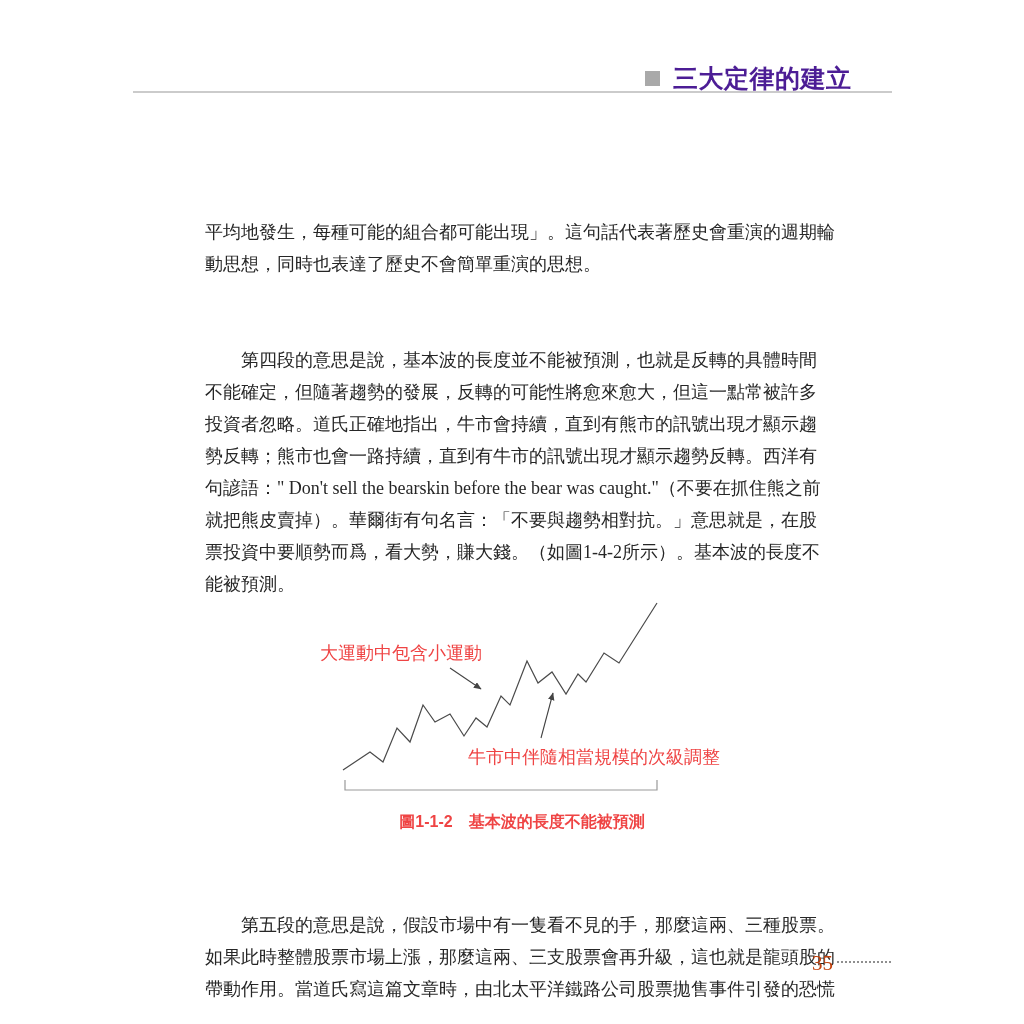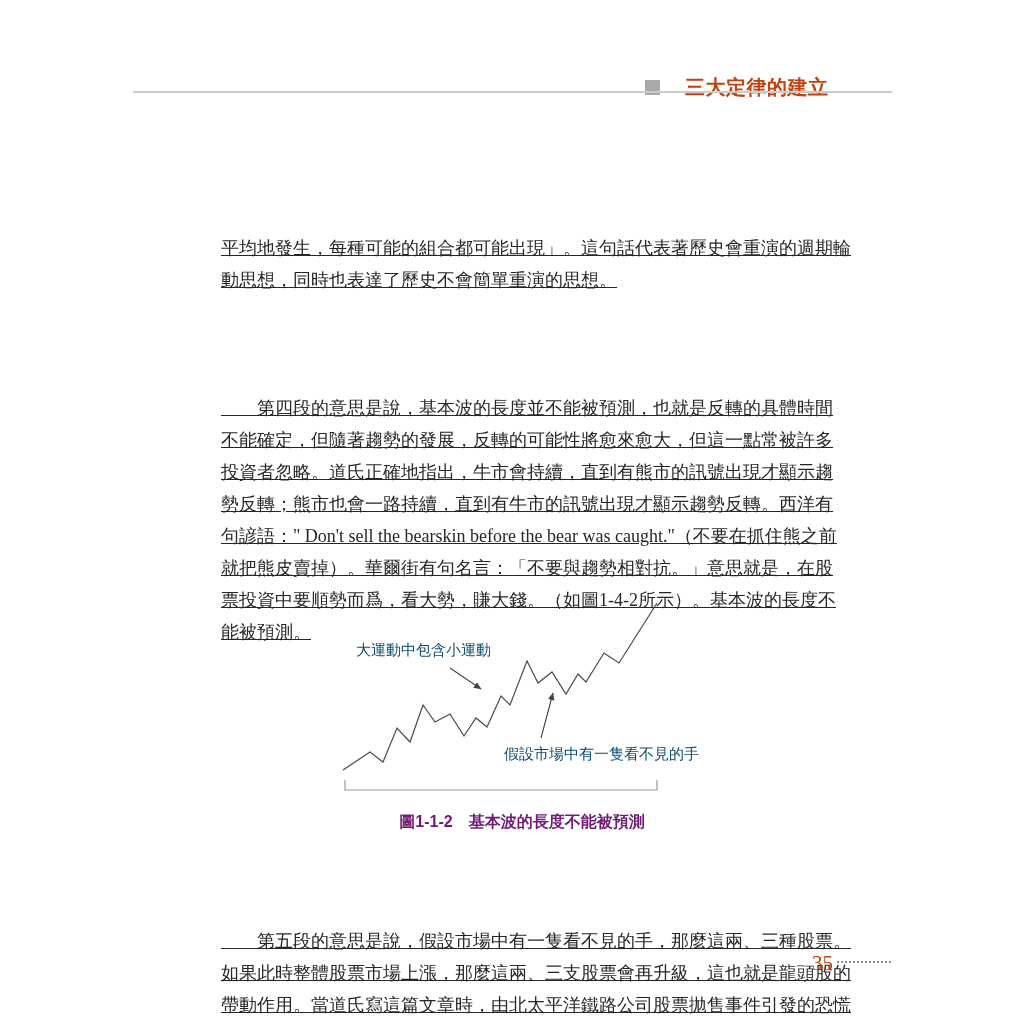--- a/index.html
+++ b/index.html
@@ -5,41 +5,41 @@
   html,body{margin:0;padding:0;}
   body{
     width:1024px;height:1024px;background:#ffffff;position:relative;overflow:hidden;
     font-family:"Liberation Serif","DejaVu Serif",serif;color:#262626;
   }
   .page{position:absolute;inset:0;}
   
   .hdr{position:absolute;left:645px;top:58px;display:flex;align-items:center;}
   .hdr .sq{width:15px;height:15px;background:#a9a9a9;margin-right:9px;flex:0 0 auto;}
   .hdr h1{
-    margin:16px;font-size:20px;font-weight:bold;color:#c2410c;letter-spacing:0.5px;
+    margin:4px;font-size:25px;font-weight:bold;color:#4c1d95;letter-spacing:0.5px;
     font-family:"Liberation Serif","DejaVu Serif",serif;white-space:pre;
   }
   .rule{position:absolute;left:133px;top:91px;width:759px;height:2px;background:#cbcbcb;}
   
   .bodytext{
     position:absolute;left:205px;width:660px;
     font-size:18px;line-height:32px;color:#262626;white-space:pre;
   }
   #para-block-1{top:152px;}
   #para-block-2{top:845px;}
-  .para{margin:16px;text-decoration:underline;}
+  .para{margin:0;}
   
   svg.figure{position:absolute;left:0;top:0;pointer-events:none;}
-  .fig-label{position:absolute;font-size:15px;color:#0c4a6e;white-space:pre;margin-left:36px;}
+  .fig-label{position:absolute;font-size:18px;color:#ef4444;white-space:pre;}
   #label-big{left:320px;top:641px;}
   #label-secondary{left:468px;top:745px;}
   .caption{
     position:absolute;left:205px;top:812px;width:634px;text-align:center;
     font-family:"Liberation Sans","DejaVu Sans",sans-serif;
-    font-weight:bold;font-size:16px;color:#701a75;white-space:pre;
+    font-weight:bold;font-size:16px;color:#ef4444;white-space:pre;
   }
   
   .footer{position:absolute;left:812px;top:951px;display:flex;align-items:flex-start;}
   .pageno{font-size:21px;color:#c2410c;line-height:24px;}
   .leader{display:inline-block;width:54px;border-top:2px dotted #8f8f8f;margin:10px 0 0 4px;}
 </style>
 </head>
 <body>
 
 <div class="page">
@@ -69,21 +69,21 @@
         <path d="M0,0 L7,3 L0,6 Z" fill="#444"></path>
       </marker>
     </defs>
     <polyline id="wave-polyline" fill="none" stroke="#4a4a4a" stroke-width="1.2" stroke-linejoin="miter" points="343,770 370,752 383,762 397,728 410,742 423,705 435,722 450,714 464,736 476,718 487,727 501,696 510,705 527,661 538,683 552,672 566,694 578,674 586,682 604,653 619,663 657,603"></polyline>
     <path id="bracket-path" fill="none" stroke="#999" stroke-width="1.2" d="M345,780 L345,790 L657,790 L657,780"></path>
     <line id="arrow-0" stroke="#444" stroke-width="1.1" marker-end="url(#arrowhead)" x1="450" y1="668" x2="481" y2="689"></line>
     <line id="arrow-1" stroke="#444" stroke-width="1.1" marker-end="url(#arrowhead)" x1="541" y1="738" x2="553" y2="693"></line>
   </svg>
 
   <div class="fig-label" id="label-big">大運動中包含小運動</div>
-  <div class="fig-label" id="label-secondary">假設市場中有一隻看不見的手</div>
+  <div class="fig-label" id="label-secondary">牛市中伴隨相當規模的次級調整</div>
 
   <div class="caption">圖1-1-2　基本波的長度不能被預測</div>
 
   <div class="bodytext" id="para-block-2">
     <p class="para">　　第五段的意思是說，假設市場中有一隻看不見的手，那麼這兩、三種股票。
 如果此時整體股票市場上漲，那麼這兩、三支股票會再升級，這也就是龍頭股的
 帶動作用。當道氏寫這篇文章時，由北太平洋鐵路公司股票拋售事件引發的恐慌</p>
   </div>
 
   <div class="footer">

